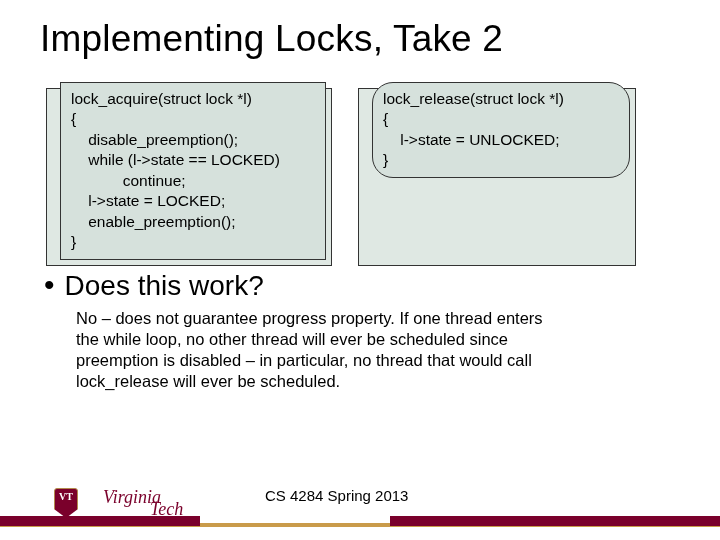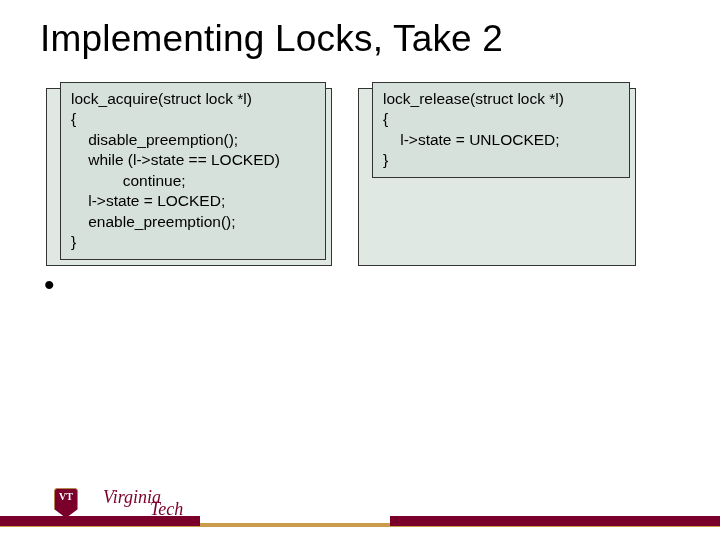--- a/index.html
+++ b/index.html
@@ -4,21 +4,21 @@
 <style>
   * { box-sizing: border-box; margin: 0; padding: 0; }
   html, body { width: 720px; height: 540px; background: #fff; font-family: Arial, Helvetica, sans-serif; }
   .slide { position: relative; width: 592px; height: 540px; padding: 18px 40px 0 40px; }
   .title { font-size: 37px; font-weight: 400; color: #000; margin-bottom: 22px; letter-spacing: 0.2px; }
   .codeboxes { display: flex; gap: 26px; margin-bottom: 10px; }
   .codebox-wrap { position: relative; padding-left: 20px; }
   .codebox-shadow { position: absolute; top: 6px; left: 6px; width: 100%; height: 100%; background: #dfe8e3; border: 1.5px solid #333; z-index: 0; }
   .codebox { position: relative; z-index: 1; background: #d6e1dc; border: 1.5px solid #333; padding: 6px 10px 6px 10px; font-family: Arial, Helvetica, sans-serif; font-size: 15.5px; line-height: 1.32; white-space: pre; }
   .cb1 { width: 266px; }
-  .cb2 { width: 258px; }
+  .cb2 { width: 258px; border-radius: 21px; }
   .bullet-row { display: flex; align-items: flex-start; margin-top: 10px; }
   .bullet-dot { font-size: 30px; line-height: 1; margin: 0 10px 0 4px; }
   .bullet-text { font-size: 28px; color: #000; }
   .explain { font-size: 16.5px; line-height: 1.28; color: #000; margin: 6px 0 0 36px; max-width: 620px; }
   .footer { position: absolute; left: 0; bottom: 0; width: 720px; height: 62px; }
   .logo { position: absolute; left: 54px; bottom: 22px; display: flex; align-items: center; gap: 25px; }
   .vt-shield { width: 24px; height: 30px; background: #7a002b; border: 1.5px solid #b38a4d; border-top-left-radius: 3px; border-top-right-radius: 3px; clip-path: polygon(0 0, 100% 0, 100% 70%, 50% 100%, 0 70%); position: relative; }
   .vt-shield::after { content:"VT"; position:absolute; left:0; top:2px; width:100%; text-align:center; color:#fff; font-size:10px; font-weight:bold; font-family: Georgia, serif; }
   .vt-text { font-family: Georgia, 'Times New Roman', serif; font-size: 18px; color: #7a002b; font-style: italic; line-height: 0.9; }
   .vt-text .v { display:block; }
@@ -52,24 +52,27 @@
       <div class="codebox-shadow"></div>
       <div class="codebox cb2">lock_release(struct lock *l)
 {
     l-&gt;state = UNLOCKED;
 }</div>
     </div>
   </div>
 
   <div class="bullet-row">
     <div class="bullet-dot">•</div>
+    <div class="bullet-text">Does this work?</div>
   </div>
 
+  <div class="explain">No – does not guarantee progress property. If one thread enters the while loop, no other thread will ever be scheduled since preemption is disabled – in particular, no thread that would call lock_release will ever be scheduled.</div>
 
   <div class="footer">
+    <div class="coursetag">CS 4284 Spring 2013</div>
     <div class="logo">
       <div class="vt-shield"></div>
       <div class="vt-text">
         <span class="v">Virginia</span>
         <span class="t">Tech</span>
       </div>
     </div>
     <div class="bars">
       <div class="bar-gold"></div>
       <div class="bar-maroon-left"></div>

